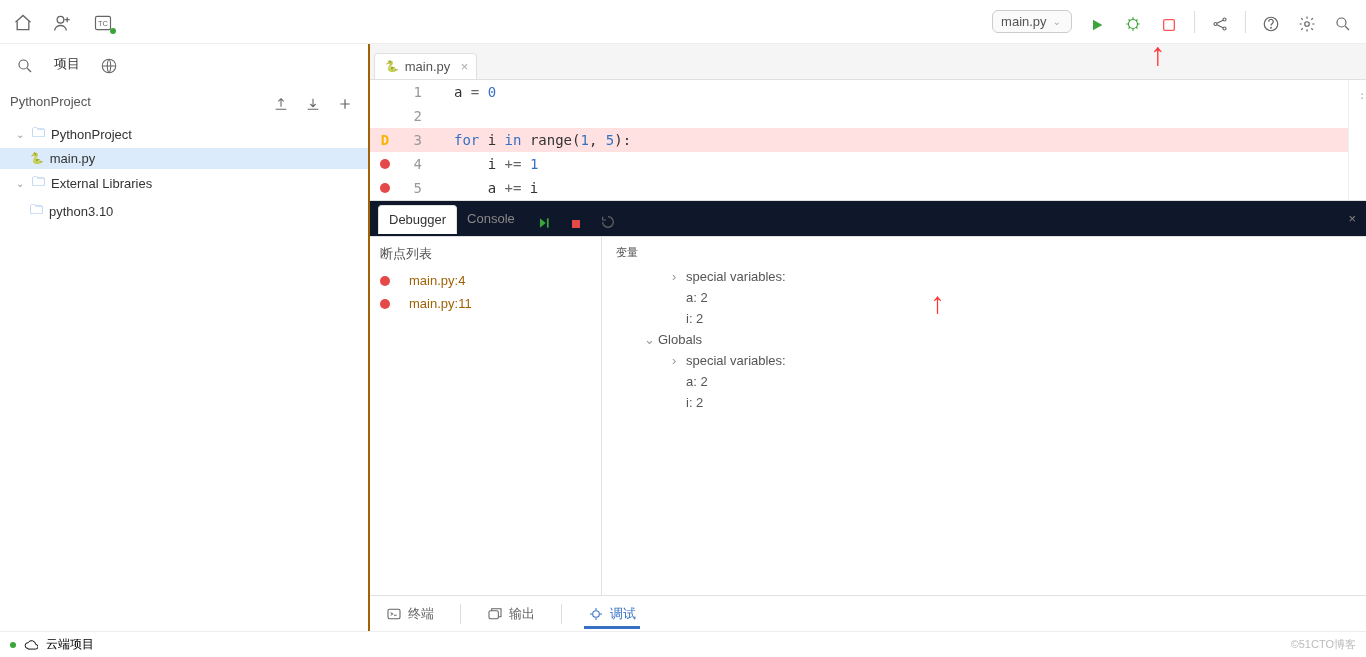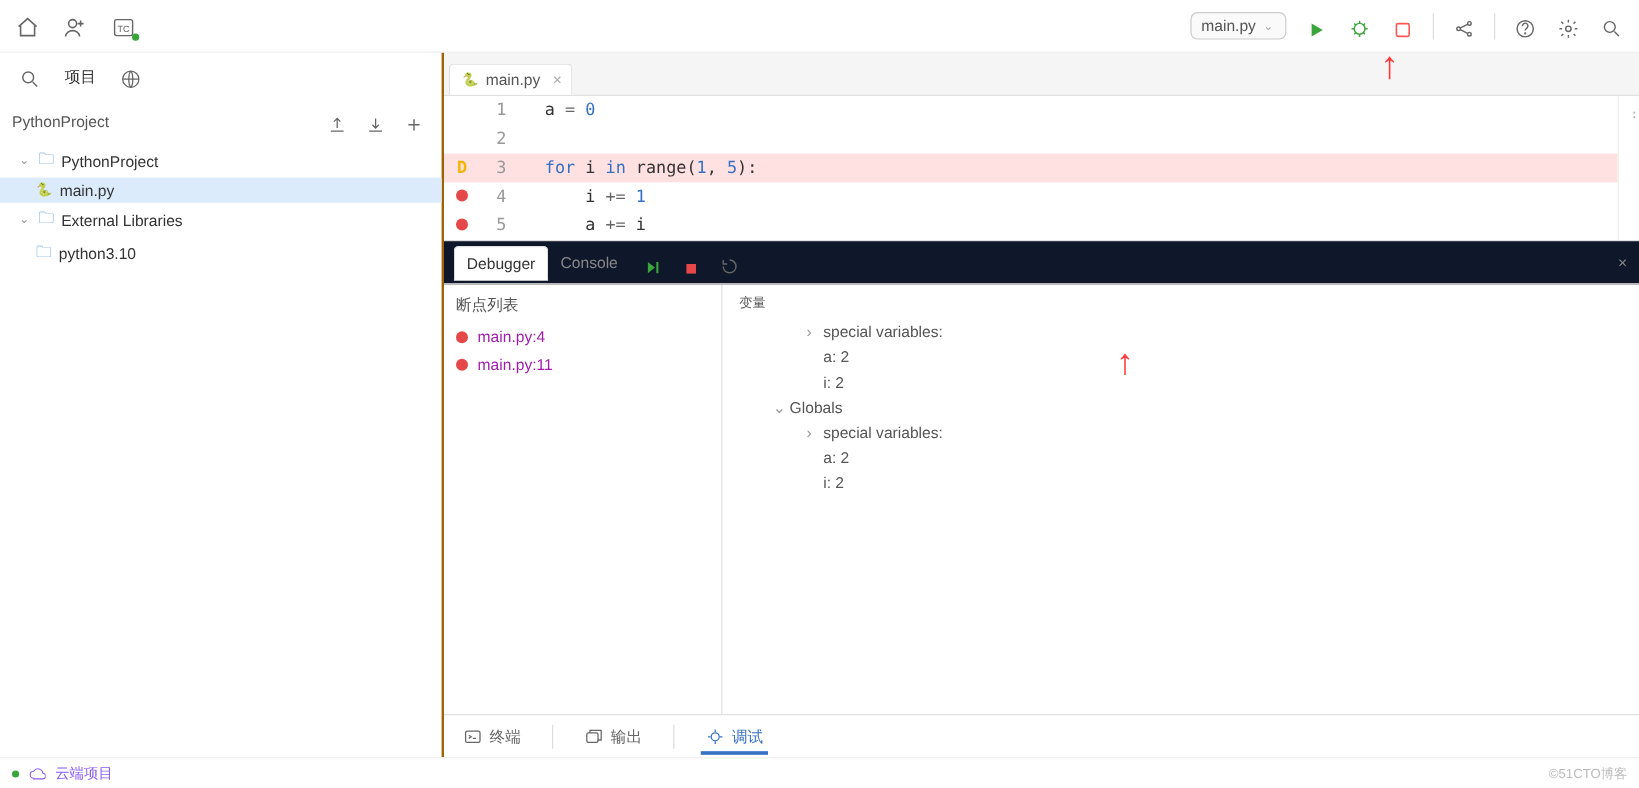--- a/index.html
+++ b/index.html
@@ -47,34 +47,34 @@
 .eye-colon { position: absolute; top: 4px; right: 2px; color: #aaa; font-size: 10px; letter-spacing: -1px;}
 .debug-panel { flex: 1; border-top: 1px solid #e0e0e0; display: flex; flex-direction: column; min-height: 0; }
 .debug-tabs { height: 36px; background: #0f172a; display: flex; align-items: center; border-bottom: 1px solid #e0e0e0; padding: 0 8px; position: relative;}
 .dbg-tab { padding: 6px 10px; color: #888; cursor: pointer; }
 .dbg-tab.active { background: #fff; color: #333; border: 1px solid #e0e0e0; border-bottom: 1px solid #fff; border-radius: 4px 4px 0 0; margin-bottom: -1px;}
 .dbg-controls { display: flex; gap: 10px; margin-left: 8px; align-items: center;}
 .dbg-close { position: absolute; right: 10px; color: #888; cursor: pointer; }
 .debug-body { flex: 1; display: flex; min-height: 0; }
 .bp-col { width: 232px; border-right: 1px solid #e0e0e0; padding: 8px 10px; }
 .bp-title { color: #555; font-size: 13px; margin-bottom: 6px; }
-.bp-item { display: flex; align-items: center; gap: 8px; padding: 4px 0; color: #a21caf; font-size: 13px; }
+.bp-item { display: flex; align-items: center; gap: 19px; padding: 4px 0; color: #a16207; font-size: 13px; }
 .var-col { flex: 1; padding: 8px 14px; overflow: auto; }
 .var-title { color: #555; font-size: 11px; margin-bottom: 6px; }
 .var-node { padding: 3px 0; color: #555; font-size: 13px; }
 .var-indent-1 { padding-left: 28px; }
 .var-indent-2 { padding-left: 56px; }
 .var-indent-3 { padding-left: 70px; }
 .var-chev { color: #999; display: inline-block; width: 14px; }
 .bottom-tabs { height: 36px; border-top: 1px solid #e0e0e0; display: flex; align-items: center; padding: 0 12px; gap: 22px; }
 .bt-item { display: flex; align-items: center; gap: 6px; color: #666; cursor: pointer; padding: 6px 4px; }
 .bt-item.active { color: #3671c5; border-bottom: 3px solid #3671c5; padding-bottom: 3px;}
 .bt-div { width: 1px; height: 20px; background: #ddd; }
 .status-bar { height: 26px; background: #fff; border-top: 1px solid #eee; display: flex; align-items: center; padding: 0 10px; font-size: 12px;}
-.status-left { display: flex; align-items: center; gap: 8px; color: #8b5cf6; }
+.status-left { display: flex; align-items: center; gap: 8px; color: #000000; }
 .green-dot { width: 6px; height: 6px; background: #3aa53a; border-radius: 50%; }
 .status-right { margin-left: auto; color: #bbb; font-size: 11px;}
 .arrow-ann1 { position: absolute; left: 1150px; top: 36px; color: #ff3838; font-size: 32px; pointer-events: none; z-index: 10;}
 .arrow-ann2-cont { position: relative; }
 .arrow-ann2 { position: absolute; left: 560px; top: 242px; color: #ff3838; font-size: 30px; pointer-events: none; z-index: 10;}
 svg { display: block; }
 </style>
 </head>
 <body>
 

